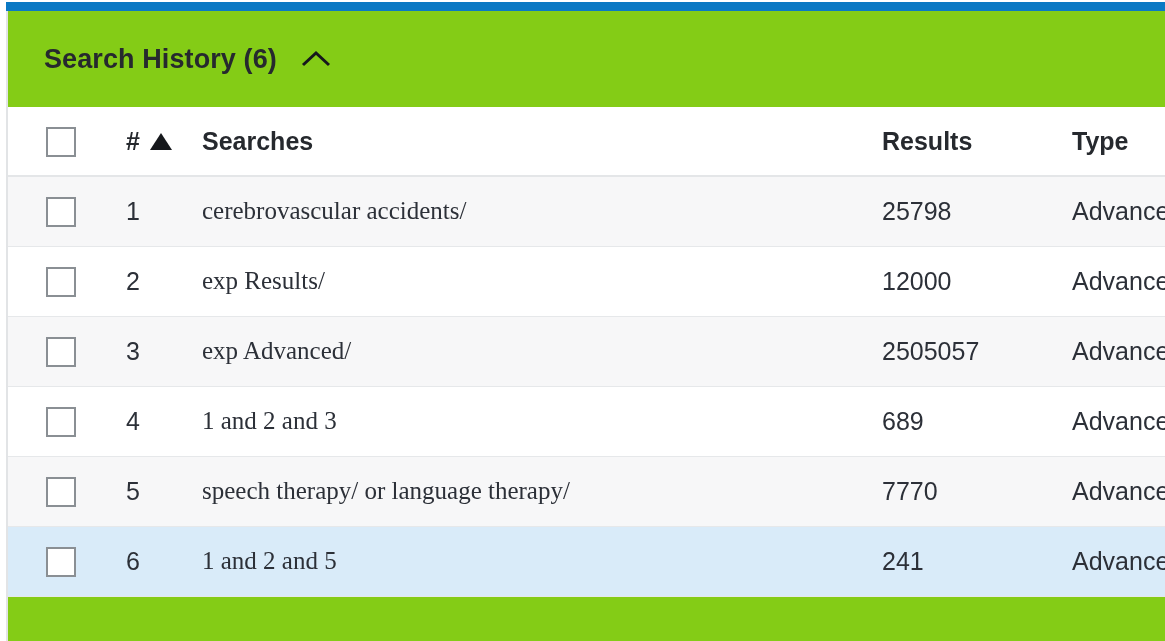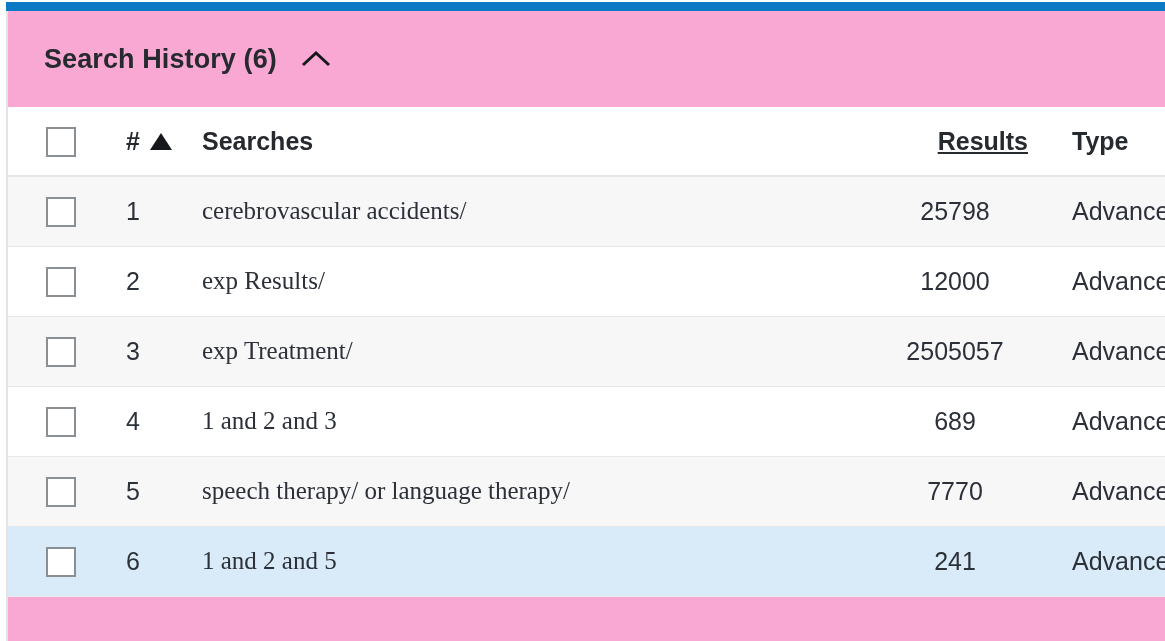--- a/index.html
+++ b/index.html
@@ -32,21 +32,21 @@
     background: #0b79c4;
   }
 
   
   .panel {
     position: absolute;
     left: 6px;
     top: 11px;
     right: 0;
     bottom: 0;
-    background: #f9a8d4;
+    background: #84cc16;
     border-left: 2px solid #e2e4e6;
     box-sizing: border-box;
   }
 
   .panel-header {
     height: 96px;
     display: flex;
     align-items: center;
     padding-left: 36px;
     box-sizing: border-box;
@@ -91,21 +91,21 @@
     padding: 0;
     height: 68px;
     vertical-align: middle;
     border-bottom: 2px solid #e4e6e8;
     background: #ffffff;
   }
 
   th.h-check { text-align: left; padding-left: 38px; }
   th.h-num   { text-align: left; padding-left: 14px; white-space: nowrap; }
   th.h-query { text-align: left; padding-left: 0px; margin-left: 16px; }
-  th.h-res   { text-align: right; padding-right: 0px; text-decoration: underline; }
+  th.h-res   { text-align: left; padding-right: 0px; }
   th.h-type  { text-align: left; padding-left: 44px; }
 
   .num-head {
     display: inline-flex;
     align-items: center;
     gap: 10px;
     cursor: pointer;
   }
   .sort-caret {
     width: 0; height: 0;
@@ -125,21 +125,21 @@
     color: #2c3038;
     padding: 0;
     vertical-align: middle;
     border-bottom: 1px solid #e6e8ea;
     background: transparent;
   }
 
   td.t-check { padding-left: 38px; }
   td.t-num   { padding-left: 14px; color: #2c3038; }
   td.t-query { padding-left: 0px; white-space: nowrap; overflow: hidden; text-overflow: ellipsis; font-family: Liberation Serif, serif; }
-  td.t-res   { text-align: center; padding-right: 0px; }
+  td.t-res   { text-align: left; padding-right: 0px; }
   td.t-type  { text-align: left; padding-left: 44px; }
 
   .chk {
     width: 30px;
     height: 30px;
     border: 2px solid #8a8f94;
     background: #ffffff;
     display: inline-block;
     box-sizing: border-box;
     cursor: pointer;
@@ -201,21 +201,21 @@
           <tr class="plain">
             <td class="t-check"><span class="chk"></span></td>
             <td class="t-num">2</td>
             <td class="t-query">exp Results/</td>
             <td class="t-res">12000</td>
             <td class="t-type">Advanced</td>
           </tr>
           <tr class="alt">
             <td class="t-check"><span class="chk"></span></td>
             <td class="t-num">3</td>
-            <td class="t-query">exp Treatment/</td>
+            <td class="t-query">exp Advanced/</td>
             <td class="t-res">2505057</td>
             <td class="t-type">Advanced</td>
           </tr>
           <tr class="plain">
             <td class="t-check"><span class="chk"></span></td>
             <td class="t-num">4</td>
             <td class="t-query">1 and 2 and 3</td>
             <td class="t-res">689</td>
             <td class="t-type">Advanced</td>
           </tr>

